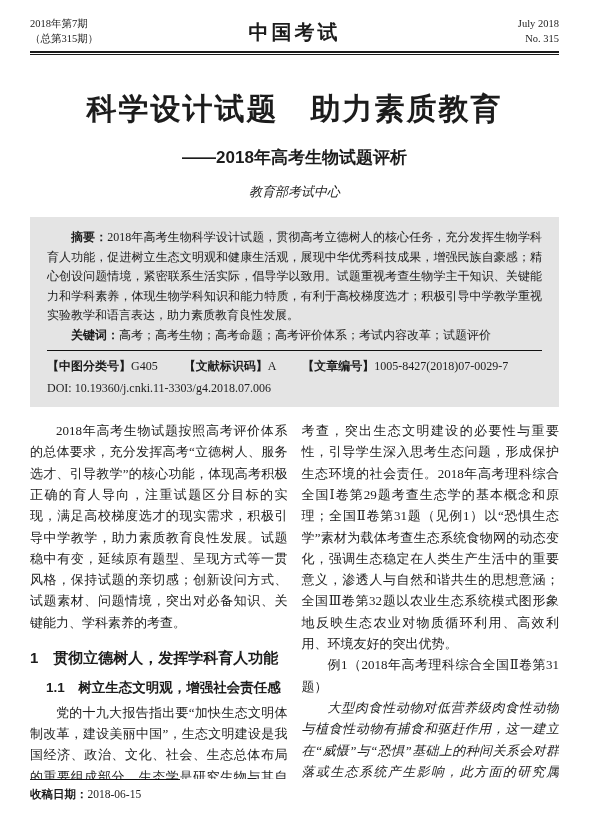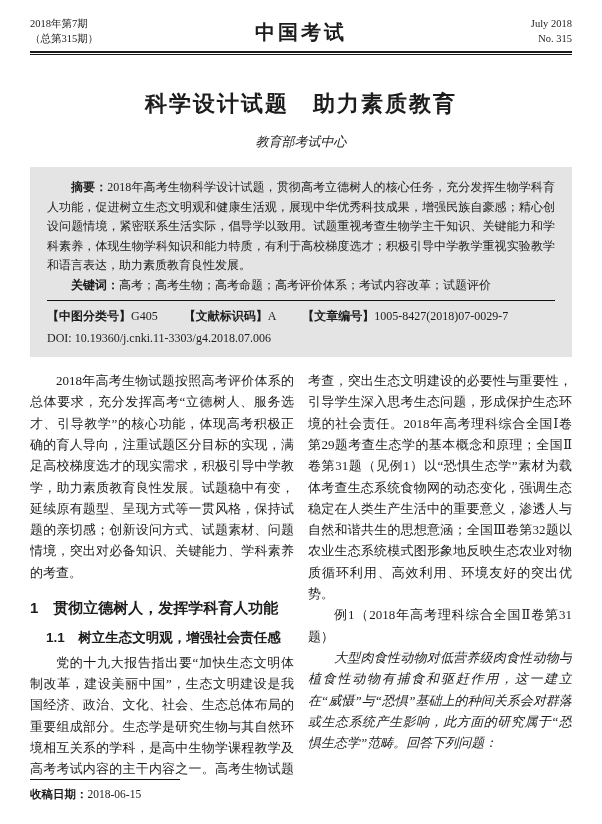--- a/index.html
+++ b/index.html
@@ -1,35 +1,35 @@
 <!DOCTYPE html>
 <html><head>
 <meta charset="utf-8">
 <style>
   * { margin:0; padding:0; box-sizing:border-box; }
   html,body { background:#f2f2f2; }
   .page {
     width:602px; height:824px; margin:0 auto; background:#ffffff;
     font-family:"Liberation Serif","DejaVu Serif",serif;
     color:#1c1c1c;
-    padding:16px 30px 18px 30px;
+    padding:16px 43px 18px 30px;
     display:flex; flex-direction:column;
     overflow:hidden;
   }
   
   .jheader { display:flex; align-items:flex-end; }
   .jh-left { width:130px; font-size:10.5px; line-height:1.45; }
   .jh-center { flex:1; text-align:center; }
   .jh-right { width:130px; font-size:10.5px; line-height:1.45; text-align:right; }
   .jh-title { font-size:20px; font-weight:bold; letter-spacing:3px; font-family:Liberation Mono, monospace; }
   .jh-title-en { font-size:10px; letter-spacing:1.5px; margin-top:1px; }
   .double-rule { margin-top:5px; border-top:2px solid #1a1a1a; border-bottom:1px solid #1a1a1a; height:4px; }
   
   .art-title {
-    margin-top:34px; text-align:center; font-size:22px; font-weight:bold;
+    margin-top:34px; text-align:center; font-size:30px; font-weight:bold;
     letter-spacing:2px; font-family:"Liberation Sans","DejaVu Sans",sans-serif;
   }
   .art-subtitle {
     margin-top:16px; text-align:center; font-size:17px; font-weight:bold;
     font-family:"Liberation Sans","DejaVu Sans",sans-serif;
   }
   .art-author { margin-top:14px; text-align:center; font-size:13px; font-style:italic; }
   
   .abs-box {
     margin-top:16px; background:#e4e4e4; padding:11px 17px 9px 17px;
@@ -74,20 +74,21 @@
       <div class="jh-title">中国考试</div>
     </div>
     <div class="jh-right">
       <div>July 2018</div>
       <div>No. 315</div>
     </div>
   </div>
   <div class="double-rule"></div>
 
   <div class="art-title">科学设计试题　助力素质教育</div>
+  <div class="art-subtitle">——2018年高考生物试题评析</div>
   <div class="art-author">教育部考试中心</div>
 
   <div class="abs-box">
     <p class="indent"><span class="b-label">摘要：</span><span>2018年高考生物科学设计试题，贯彻高考立德树人的核心任务，充分发挥生物学科育人功能，促进树立生态文明观和健康生活观，展现中华优秀科技成果，增强民族自豪感；精心创设问题情境，紧密联系生活实际，倡导学以致用。试题重视考查生物学主干知识、关键能力和学科素养，体现生物学科知识和能力特质，有利于高校梯度选才；积极引导中学教学重视实验教学和语言表达，助力素质教育良性发展。</span></p>
     <p class="indent"><span class="b-label">关键词：</span><span>高考；高考生物；高考命题；高考评价体系；考试内容改革；试题评价</span></p>
     <div class="abs-rule"></div>
     <div class="meta-row">
       <div class="meta-item"><span class="b-label">【中图分类号】</span><span>G405</span></div>
       <div class="meta-item"><span class="b-label">【文献标识码】</span><span>A</span></div>
       <div class="meta-item"><span class="b-label">【文章编号】</span><span>1005-8427(2018)07-0029-7</span></div>

